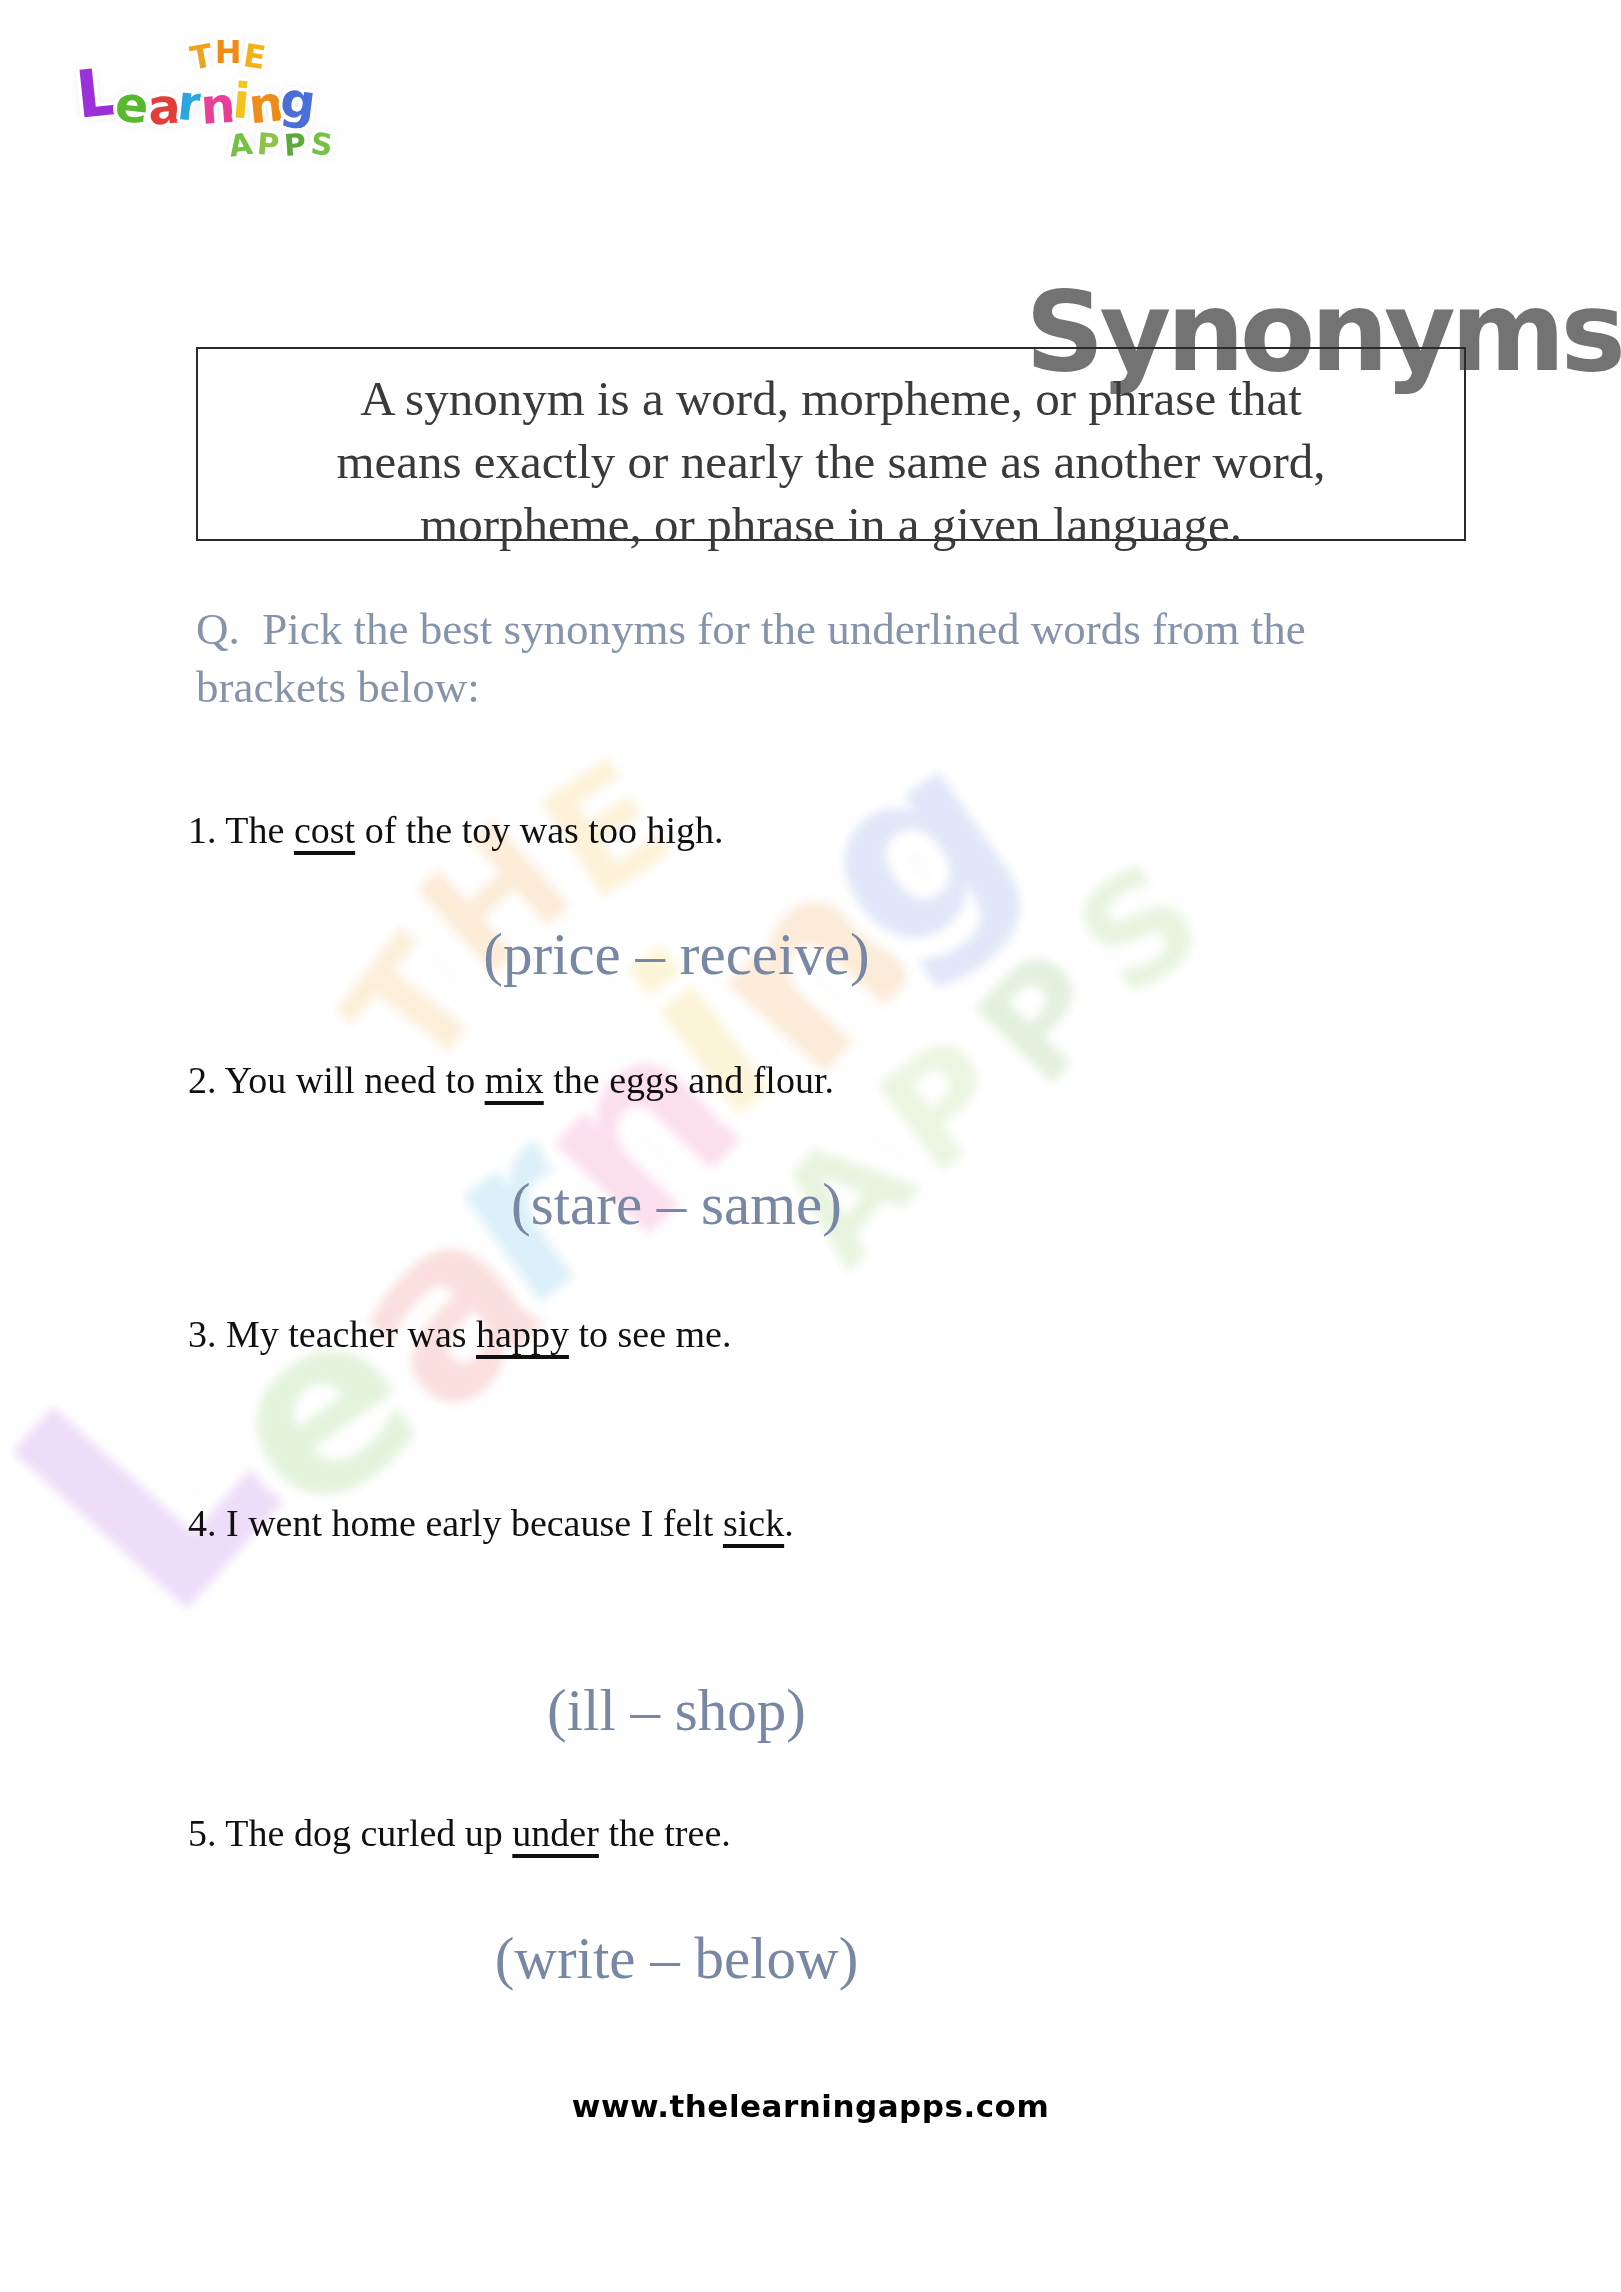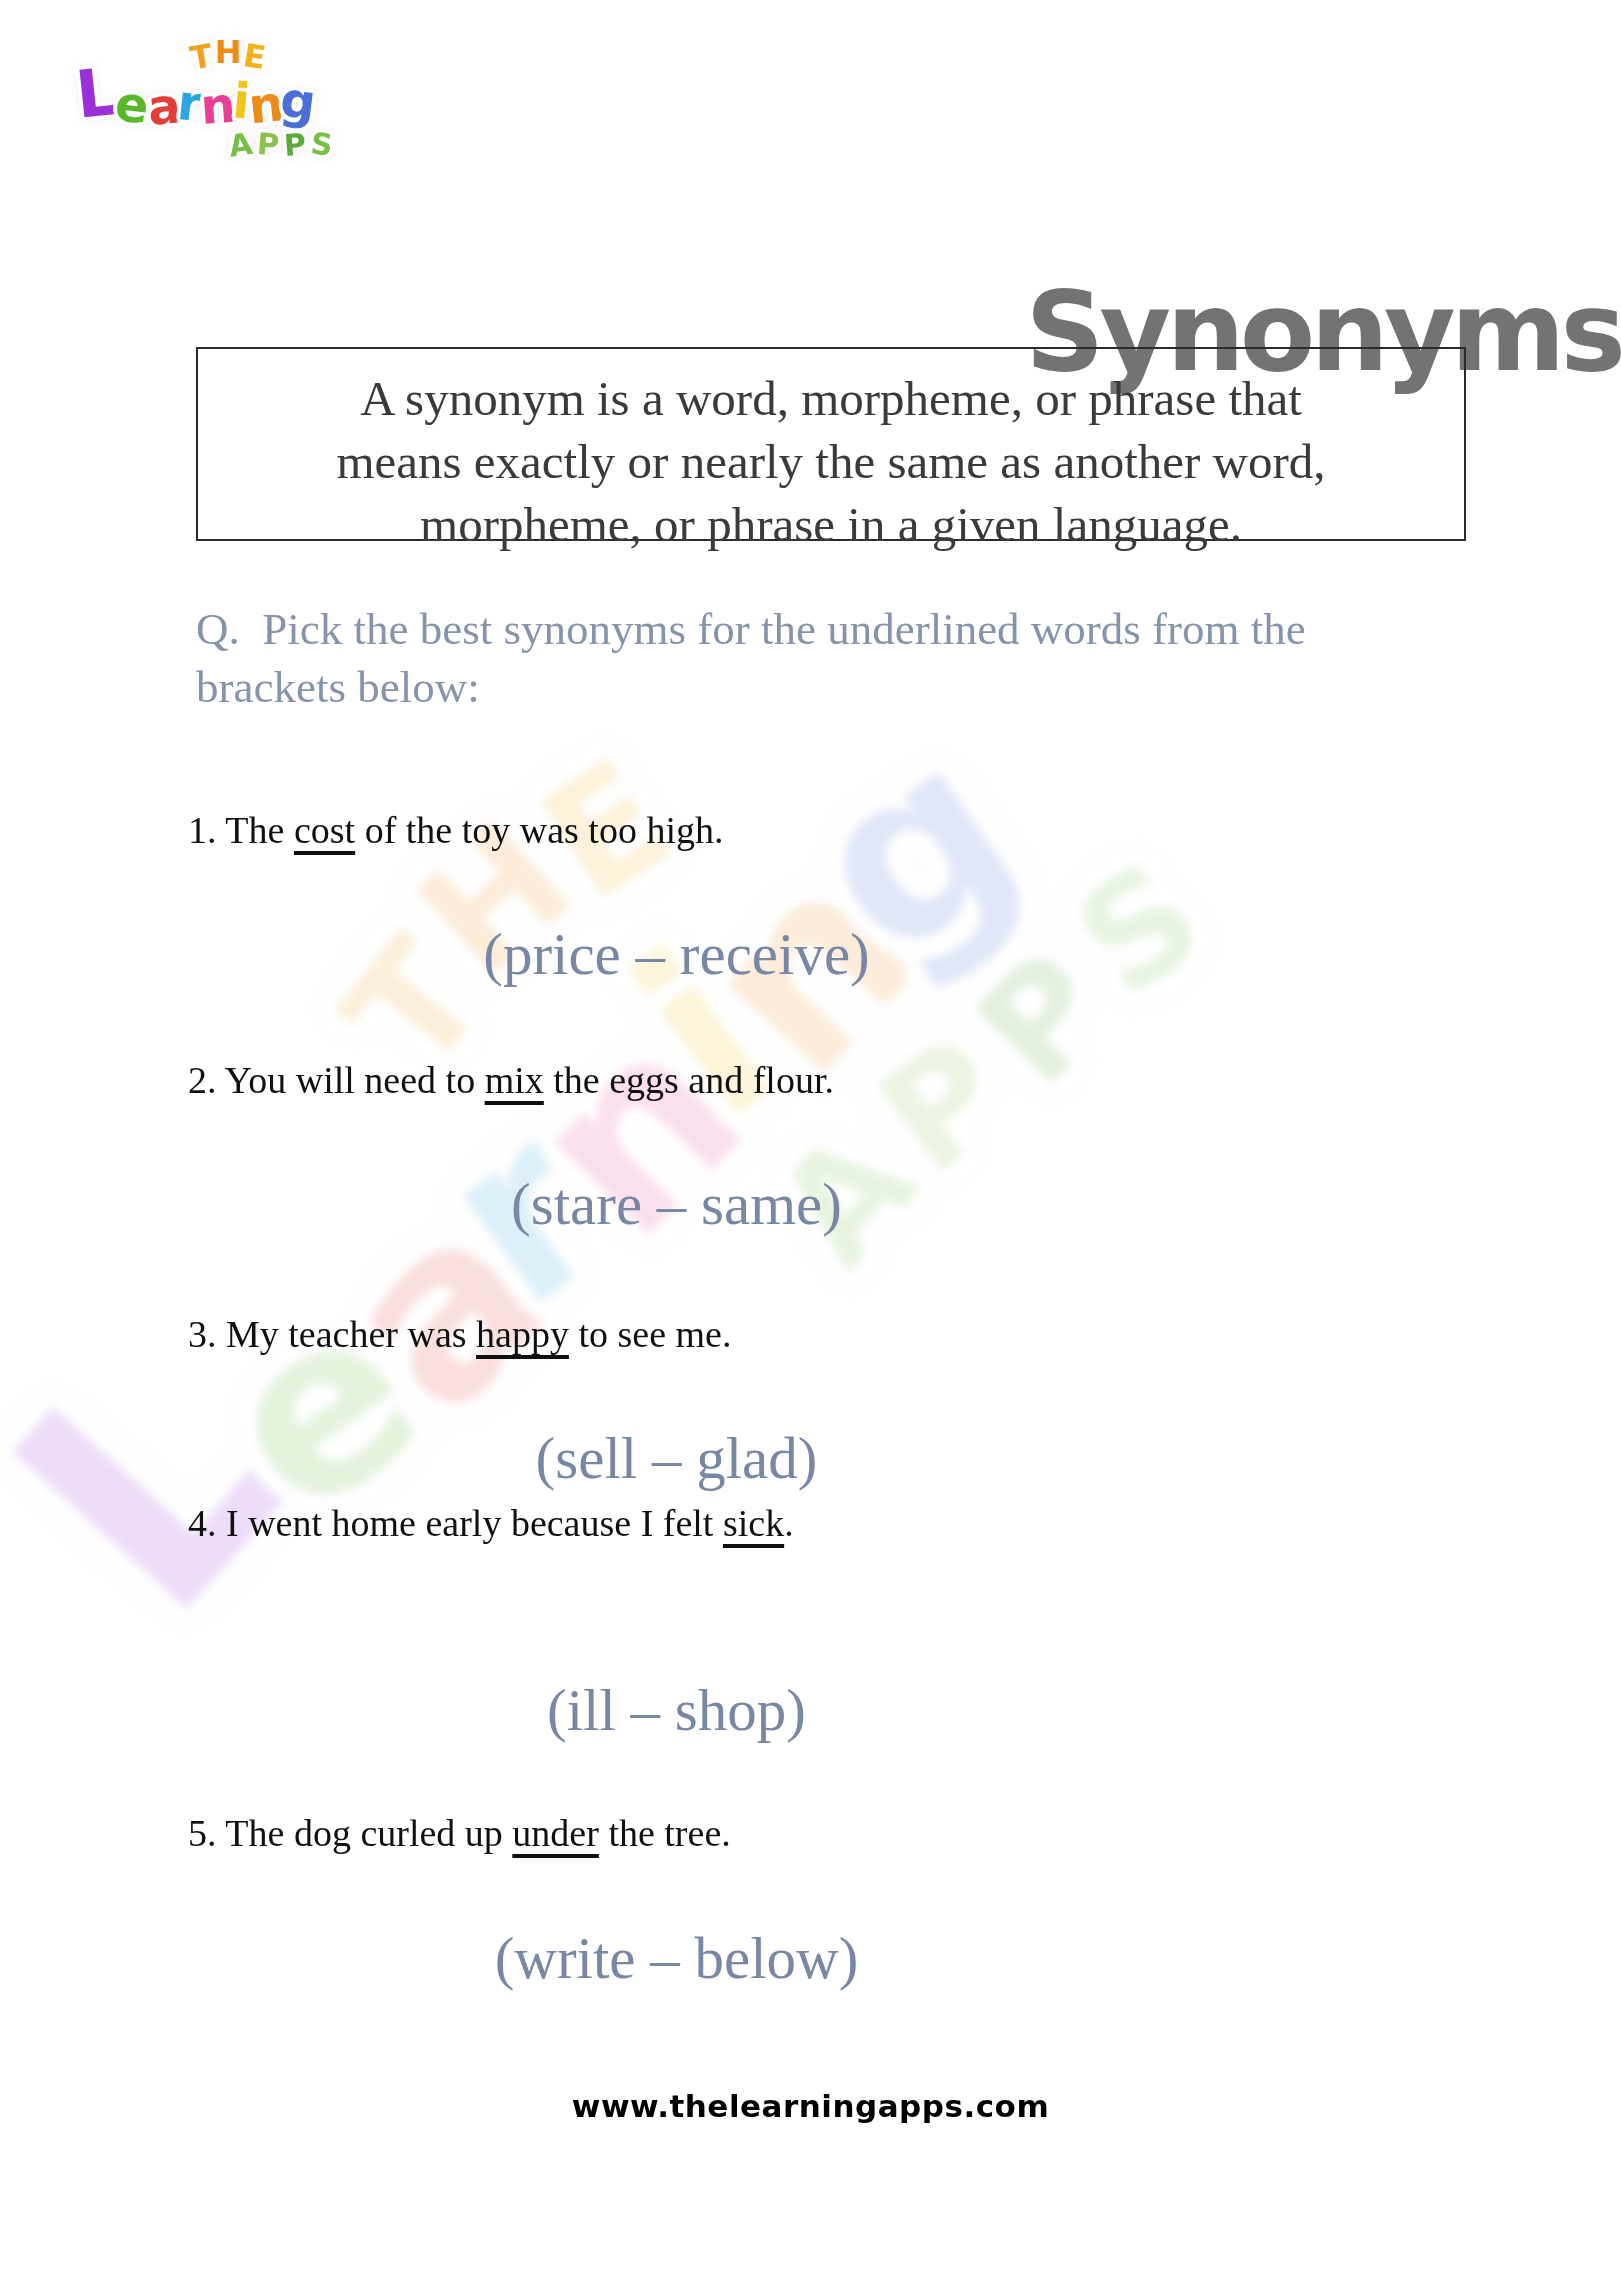--- a/index.html
+++ b/index.html
@@ -145,21 +145,20 @@
     <span class="prompt-line">brackets below:</span>
   </div>
 
   <p class="question q1"><span>1. The </span><span class="u">cost</span><span> of the toy was too high.</span></p>
   <p class="options o1">(price – receive)</p>
 
   <p class="question q2"><span>2. You will need to </span><span class="u">mix</span><span> the eggs and flour.</span></p>
   <p class="options o2">(stare – same)</p>
 
   <p class="question q3"><span>3. My teacher was </span><span class="u">happy</span><span> to see me.</span></p>
-  <p class="options o3">(sell – glad)</p>
 
   <p class="question q4"><span>4. I went home early because I felt </span><span class="u">sick</span><span>.</span></p>
   <p class="options o4">(ill – shop)</p>
 
   <p class="question q5"><span>5. The dog curled up </span><span class="u">under</span><span> the tree.</span></p>
   <p class="options o5">(write – below)</p>
 
   <div class="footer">www.thelearningapps.com</div>
 
 </div>

